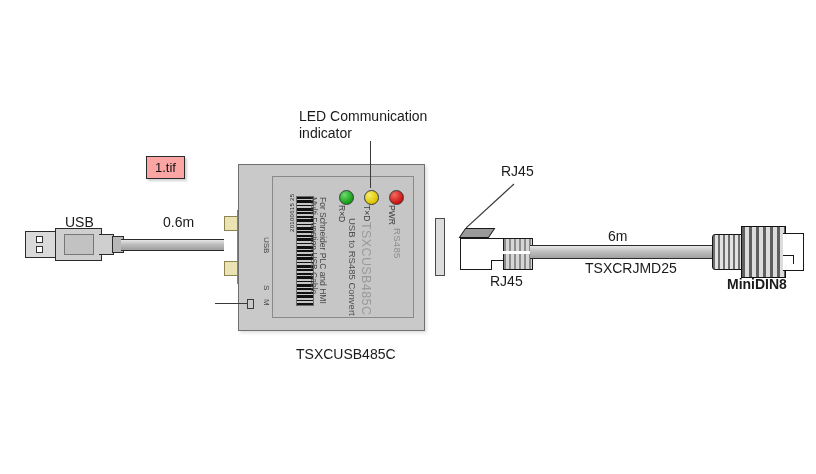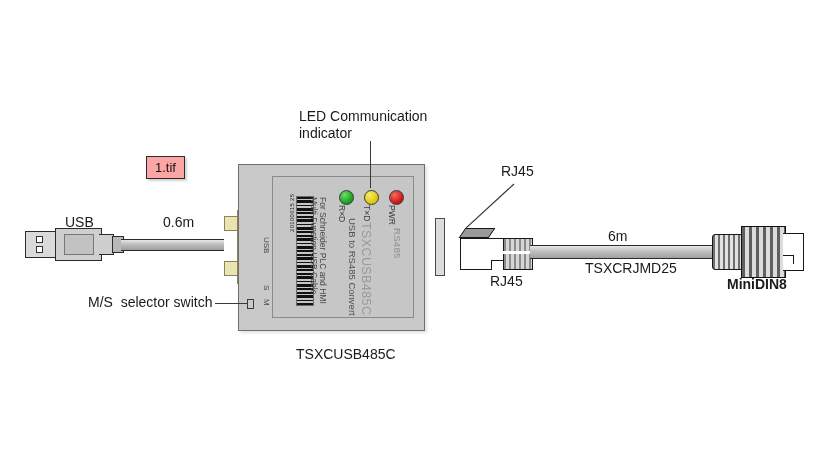--- a/index.html
+++ b/index.html
@@ -395,21 +395,20 @@
   <div class="led" id="led-txd"></div>
   <div class="led" id="led-pwr"></div>
 
   <div class="led-lbl" id="led-lbl-rxd">R×D</div>
   <div class="led-lbl" id="led-lbl-txd">T×D</div>
   <div class="led-lbl" id="led-lbl-pwr">PWR</div>
 
   <div class="abs leader" id="leader-led"></div>
   <div class="lbl" id="cap-led"><span>LED Communication</span><br><span>indicator</span></div>
 
-  <div class="lbl" id="cap-ms">M/S  selector switch</div>
   <div class="abs leader" id="leader-ms"></div>
   <div class="abs" id="ms-dot"></div>
 
   <div class="lbl" id="cap-device">TSXCUSB485C</div>
 
   <svg id="rj45-leader" class="abs">
     <line x1="0" y1="46" x2="48" y2="2" stroke="#3a3a3a" stroke-width="1.2"></line>
   </svg>
   <div class="lbl" id="cap-rj45-top">RJ45</div>
 

